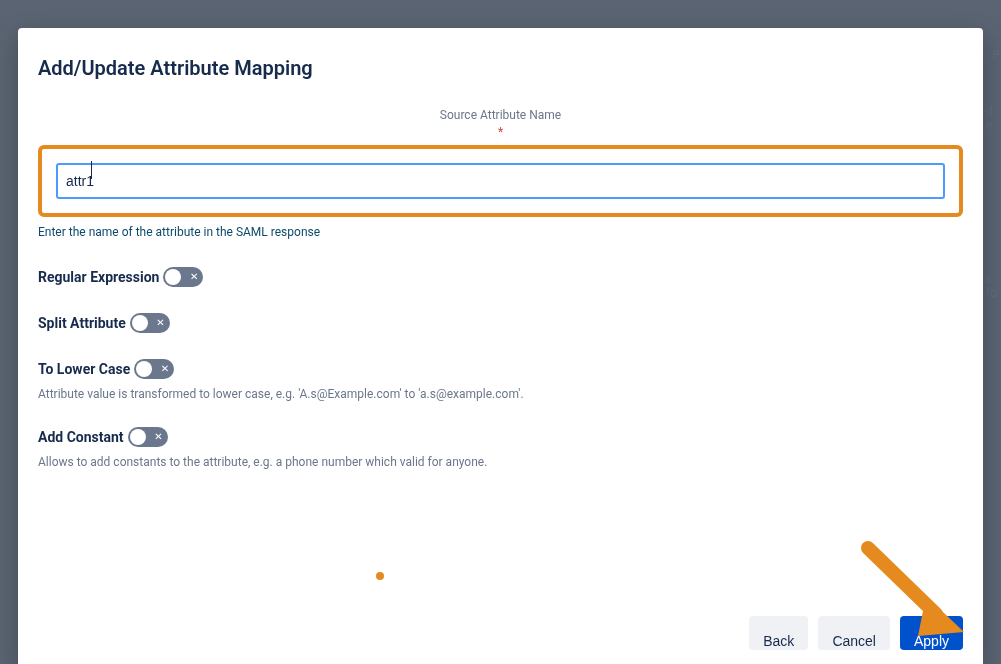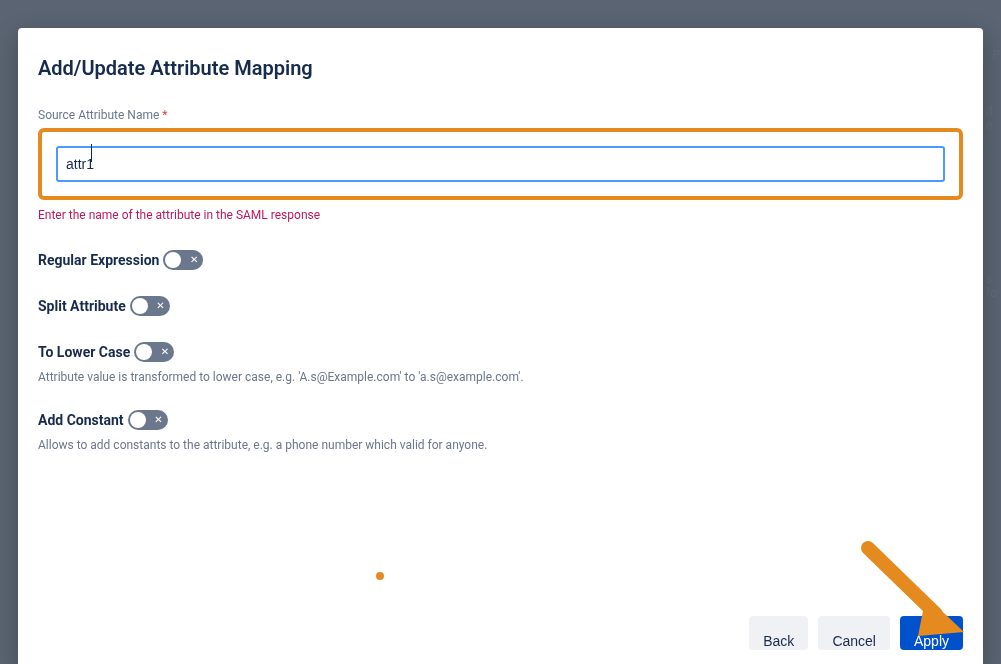--- a/index.html
+++ b/index.html
@@ -42,20 +42,21 @@
     transform: translateY(-50%);
     color: #172b4d;
   }
   .field-label {
     font-size: 12px;
     color: #6b778c;
     margin-bottom: 6px;
     display: flex;
     align-items: center;
     gap: 3px;
+    flex-direction: column;
   }
   .req { color: #d04437; }
   .input-wrap {
     position: relative;
     width: 100%;
     border: 4px solid #e58a1f; 
     border-radius: 6px;
     padding: 14px;
     margin-bottom: 8px;
   }
@@ -73,21 +74,21 @@
     position: absolute;
     left: 49px;
     top: 12px;
     width: 1px;
     height: 18px;
     background: #172b4d;
     pointer-events: none;
   }
   .hint {
     font-size: 12px;
-    color: #be185d;
+    color: #0c4a6e;
     margin-bottom: 28px;
   }
   .opt-row { margin-bottom: 26px; }
   .opt-head {
     display: flex;
     align-items: center;
     gap: 4px;
     margin-bottom: 8px;
   }
   .opt-title {

